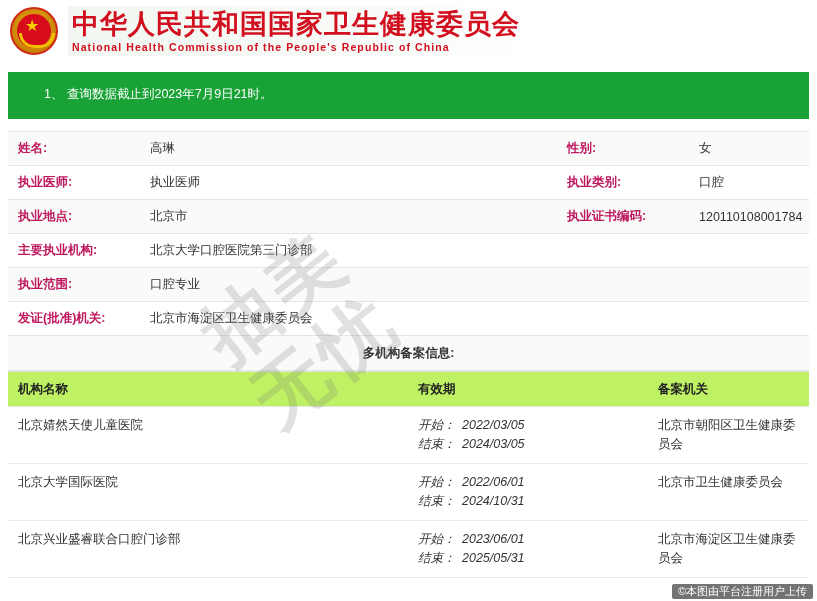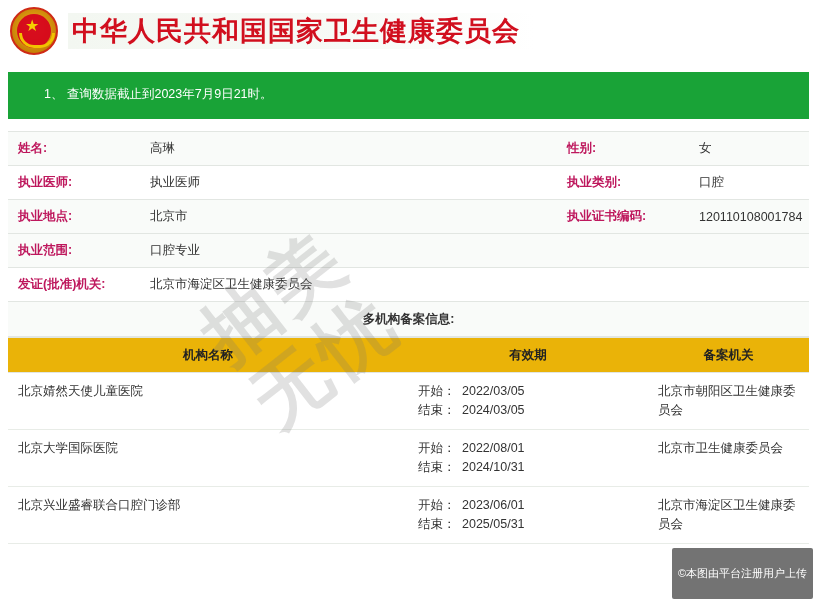--- a/index.html
+++ b/index.html
@@ -138,40 +138,40 @@
   .rec-table {
     width: 801px;
     margin: 0 8px;
     border-collapse: collapse;
     table-layout: fixed;
     position: relative;
     z-index: 2;
   }
   .rec-table th {
     height: 34px;
-    background: #eab308;
+    background: #bef264;
     border-top: 1px solid #e2e6e2;
     border-bottom: 1px solid #e2e6e2;
     font-size: 12.5px;
     font-weight: bold;
     color: #222;
-    text-align: center;
+    text-align: left;
     padding: 0 10px;
   }
   .rec-table td {
     border-bottom: 1px solid #e8ece7;
     padding: 9px 10px;
     font-size: 12.5px;
     vertical-align: top;
     line-height: 19px;
     background: #ffffff;
   }
   .rec-table .c1 { width: 380px; }
   .rec-table .c2 { width: 220px; }
-  .date-line { white-space: nowrap; }
+  .date-line { white-space: nowrap; font-style: italic; }
   .date-key { display: inline-block; width: 44px; }
 
   
   .watermark {
     position: absolute;
     left: 240px;
     top: 170px;
     width: 360px;
     height: 300px;
     z-index: 5;
@@ -186,38 +186,39 @@
   }
 
   
   .footer {
     position: absolute;
     right: 4px;
     bottom: 2px;
     background: rgba(0,0,0,.55);
     color: #ffffff;
     font-size: 11px;
-    padding: 18px 6px;
+    padding: 0 6px;
     border-radius: 2px;
     z-index: 7;
     white-space: nowrap;
   }
 </style>
 </head>
 <body>
 
 <div class="header">
   <div class="emblem">
     <div class="circle"></div>
     <div class="inner"></div>
     <div class="star">★</div>
     <div class="wheat"></div>
   </div>
   <div class="title-block">
     <div class="title-cn">中华人民共和国国家卫生健康委员会</div>
+    <div class="title-en">National Health Commission of the People's Republic of China</div>
   </div>
 </div>
 
 <div class="notice">
   <div>1、 查询数据截止到2023年7月9日21时。</div>
 </div>
 
 <div class="watermark">
   <div>抽美</div>
   <div>无忧</div>
@@ -235,20 +236,24 @@
     <td class="lbl">执业医师:</td>
     <td class="val">执业医师</td>
     <td class="lbl col-b">执业类别:</td>
     <td class="val col-c">口腔</td>
   </tr>
   <tr class="shade">
     <td class="lbl">执业地点:</td>
     <td class="val">北京市</td>
     <td class="lbl col-b">执业证书编码:</td>
     <td class="val col-c">120110108001784</td>
+  </tr>
+  <tr>
+    <td class="lbl">主要执业机构:</td>
+    <td class="val" colspan="3">北京大学口腔医院第三门诊部</td>
   </tr>
   <tr class="shade">
     <td class="lbl">执业范围:</td>
     <td class="val" colspan="3">口腔专业</td>
   </tr>
   <tr>
     <td class="lbl">发证(批准)机关:</td>
     <td class="val" colspan="3">北京市海淀区卫生健康委员会</td>
   </tr>
   <tr class="section-row">
@@ -275,21 +280,21 @@
         <div class="date-line">
           <span class="date-key">结束：</span><span>2024/03/05</span>
         </div>
       </td>
       <td>北京市朝阳区卫生健康委员会</td>
     </tr>
     <tr>
       <td>北京大学国际医院</td>
       <td>
         <div class="date-line">
-          <span class="date-key">开始：</span><span>2022/08/01</span>
+          <span class="date-key">开始：</span><span>2022/06/01</span>
         </div>
         <div class="date-line">
           <span class="date-key">结束：</span><span>2024/10/31</span>
         </div>
       </td>
       <td>北京市卫生健康委员会</td>
     </tr>
     <tr>
       <td>北京兴业盛睿联合口腔门诊部</td>
       <td>

